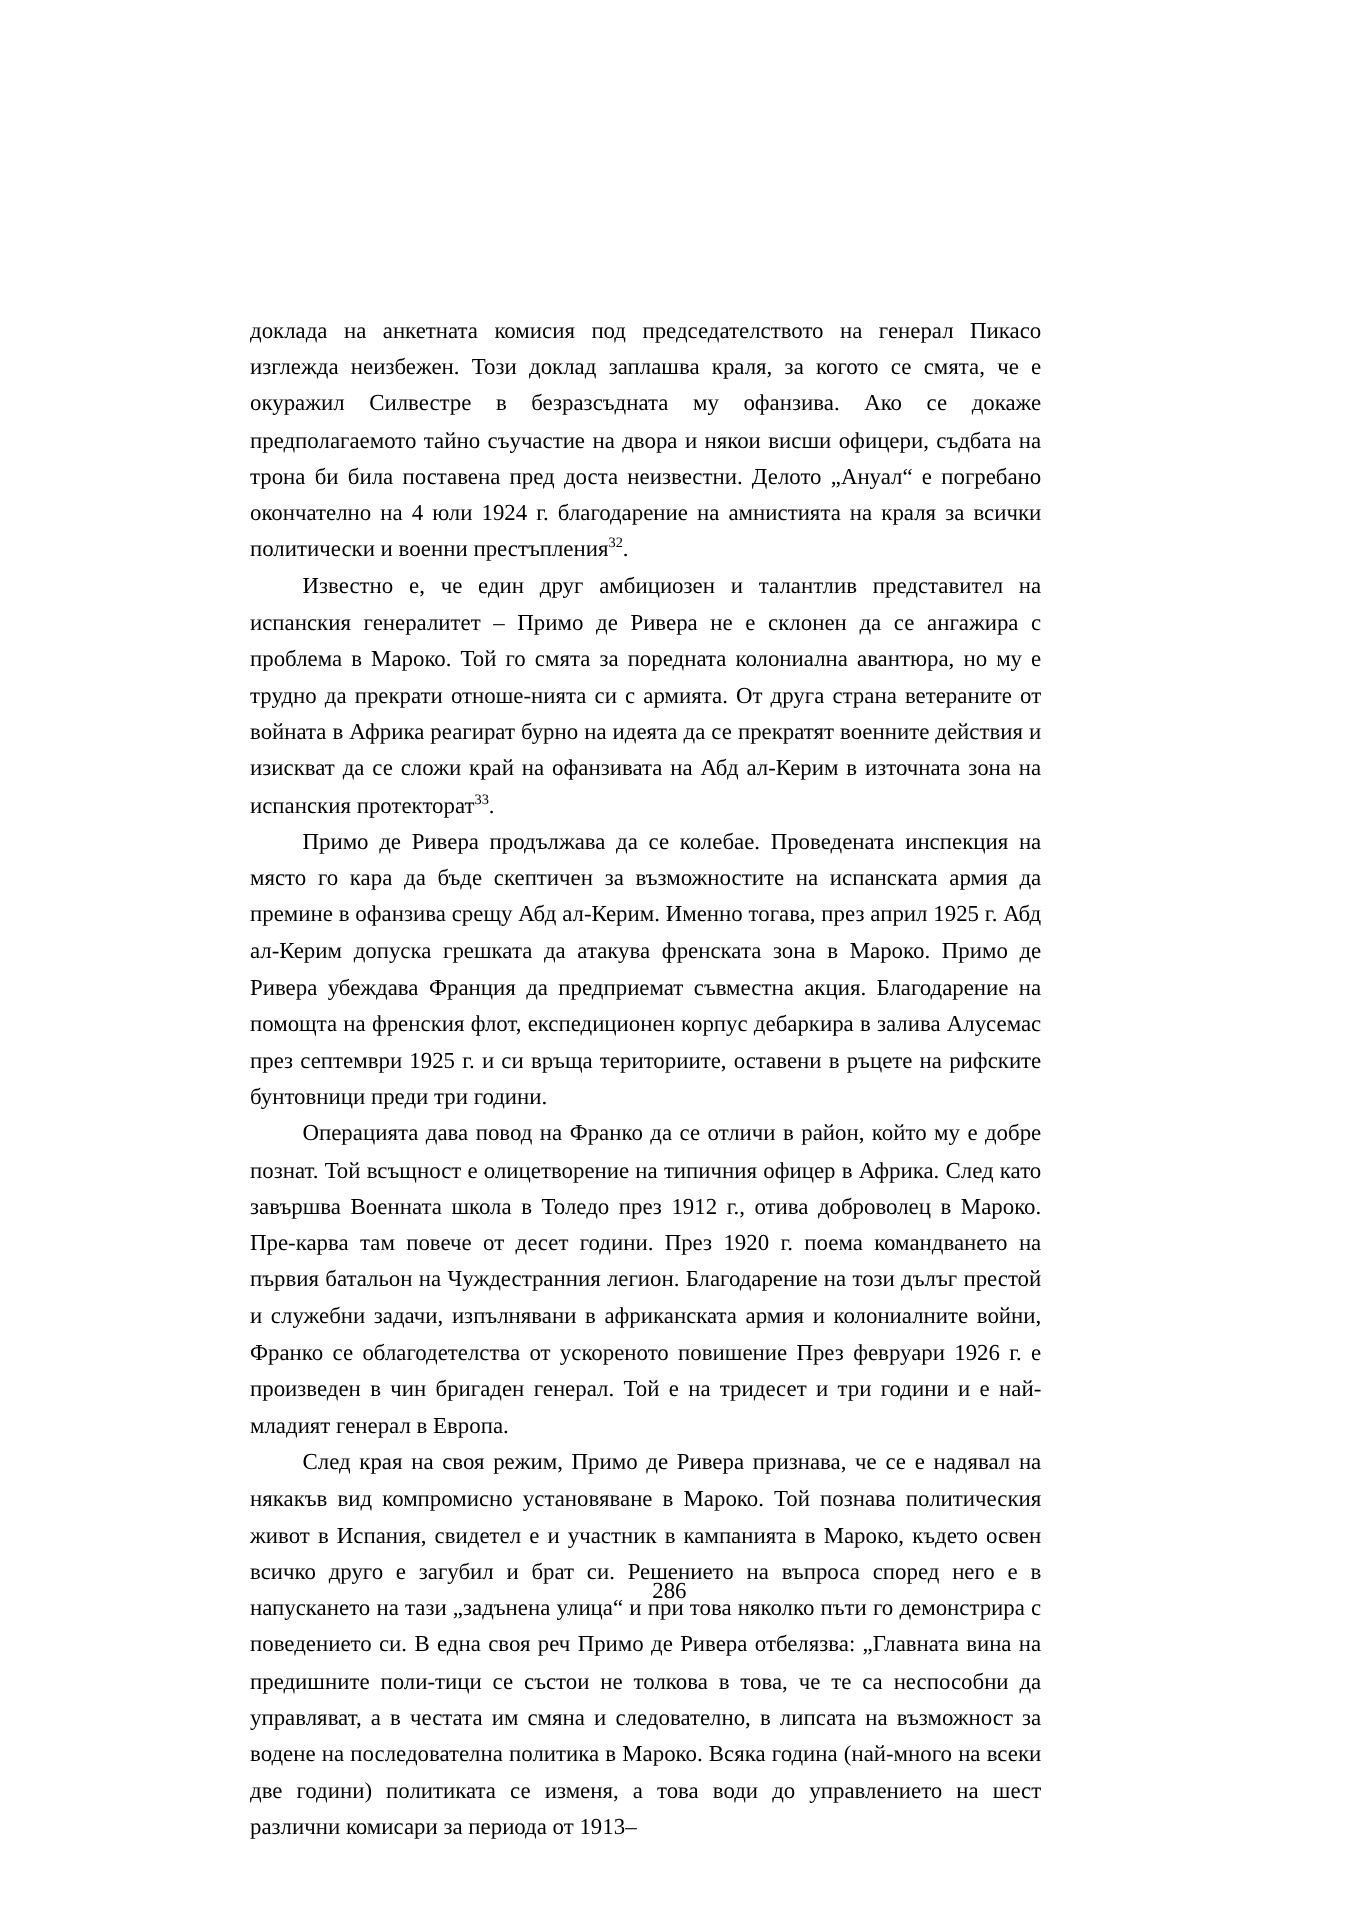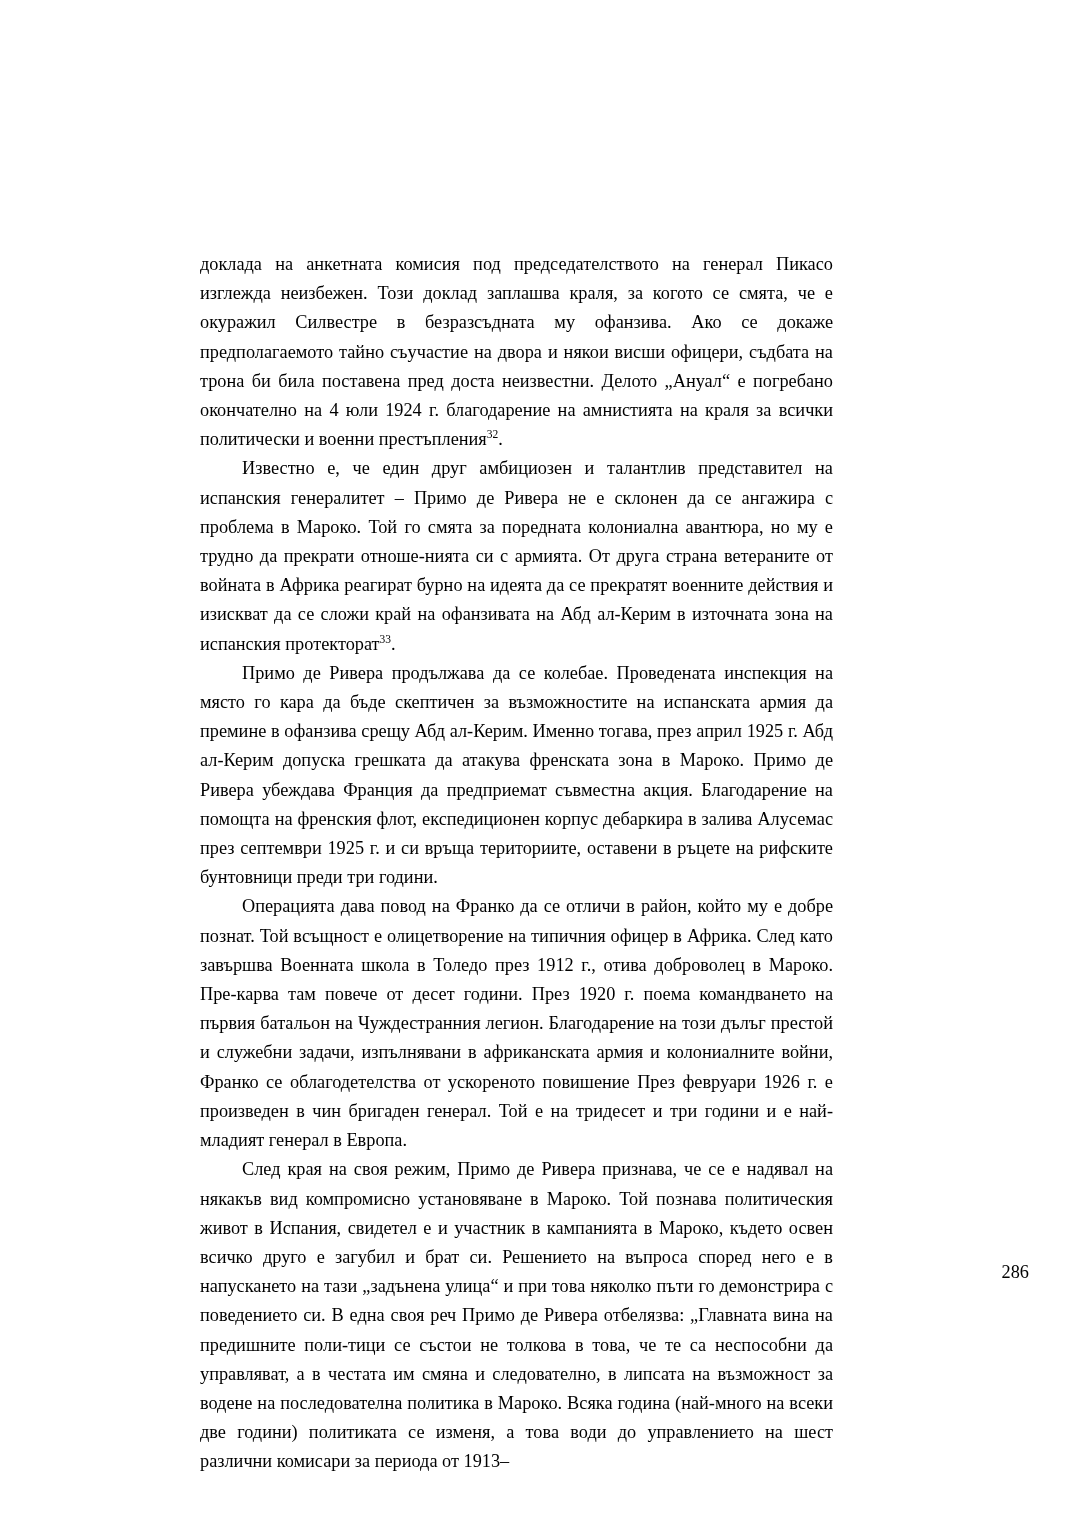--- a/index.html
+++ b/index.html
@@ -38,21 +38,21 @@
   sup {
     font-size: 11.5px;
     vertical-align: super;
     line-height: 0;
   }
   .page-number {
     position: absolute;
     left: 0;
     right: 0;
     top: 1262px;
-    text-align: right;
+    text-align: center;
     font-size: 18.3px;
     font-family: "Liberation Serif", serif;
     margin-left: 42px;
   }
 </style>
 </head>
 <body>
 
 <div class="page">
   <div class="text-block">

